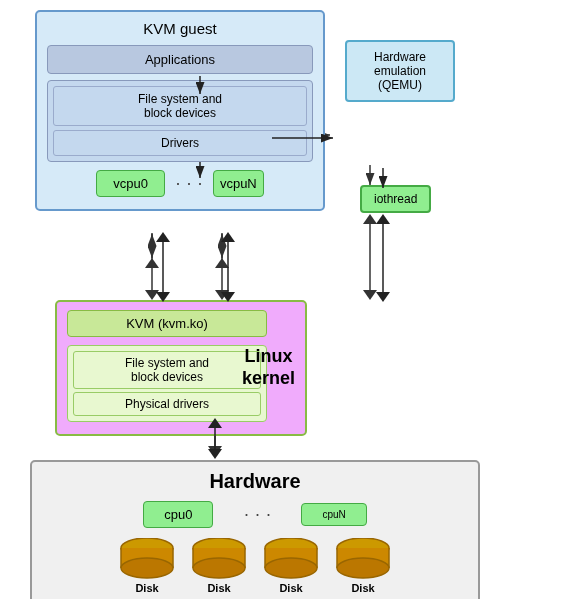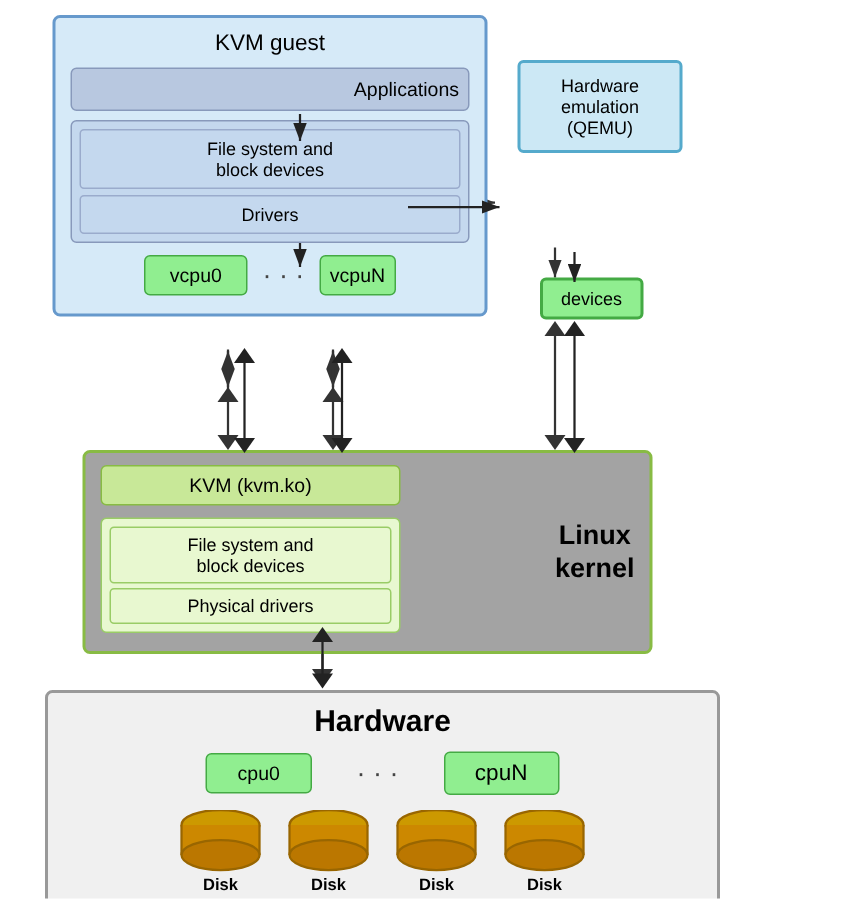--- a/index.html
+++ b/index.html
@@ -84,21 +84,21 @@
   </svg>
 
   <div style="position:absolute; top:10px; left:15px; width:560px;">
 
     <div style="
       position:absolute; left:20px; top:0; width:290px;
       border:2px solid #6699cc; background:#d6eaf8; border-radius:5px;
       padding:8px 10px 12px 10px;">
       <div style="text-align:center; font-size:15px; font-weight:normal; margin-bottom:8px;">KVM guest</div>
 
-      <div style="background:#b8c8e0; border:1.5px solid #8899bb; border-radius:4px; text-align:right; padding:6px; margin-bottom:6px; font-size:13px;">Applications</div>
+      <div style="background:#b8c8e0; border:1.5px solid #8899bb; border-radius:4px; text-align:center; padding:6px; margin-bottom:6px; font-size:13px;">Applications</div>
 
       <div style="border:1.5px solid #8899bb; background:#c4d8ee; border-radius:4px; padding:5px; margin-bottom:8px;">
         <div style="background:#c4d8ee; border:1px solid #9aabcc; border-radius:3px; text-align:center; padding:5px; margin-bottom:4px; font-size:12px;">File system and<br>block devices</div>
         <div style="background:#c4d8ee; border:1px solid #9aabcc; border-radius:3px; text-align:center; padding:5px; font-size:12px;">Drivers</div>
       </div>
 
       <div style="display:flex; justify-content:center; gap:10px; align-items:center;">
         <div style="background:#90ee90; border:1.5px solid #44aa44; border-radius:4px; padding:5px 16px; font-size:13px;">vcpu0</div>
         <div style="font-size:18px; color:#444;">· · ·</div>
         <div style="background:#90ee90; border:1.5px solid #44aa44; border-radius:4px; padding:5px 6px; font-size:13px;">vcpuN</div>
@@ -106,27 +106,27 @@
     </div>
 
     <div style="position:absolute; left:330px; top:30px; width:110px;
         border:2px solid #55aacc; background:#cce8f5; border-radius:4px;
         padding:8px 6px; text-align:center; font-size:12px;">
       Hardware<br>emulation<br>(QEMU)
     </div>
 
     <div style="position:absolute; left:345px; top:175px;
         border:2px solid #44aa44; background:#90ee90; border-radius:4px;
-        padding:5px 12px; text-align:center; font-size:12px;">devices</div>
+        padding:5px 12px; text-align:center; font-size:12px;">iothread</div>
 
   </div>
 
   <div style="position:absolute; top:300px; left:55px; width:380px;">
-    <div style="border:2px solid #88bb44; background:#a3a3a3; border-radius:5px;
-        padding:8px 10px 12px 10px; position:relative; width:380px;">
+    <div style="border:2px solid #88bb44; background:#f0abfc; border-radius:5px;
+        padding:8px 10px 12px 10px; position:relative; width:252px;">
 
       <div style="background:#c8e898; border:1.5px solid #88bb44; border-radius:4px;
           text-align:center; padding:5px; margin-bottom:8px; font-size:13px; width:200px;">KVM (kvm.ko)</div>
 
       <div style="border:1.5px solid #99cc66; background:#e8f8d0; border-radius:4px;
           padding:5px; width:200px;">
         <div style="background:#e8f8d0; border:1px solid #99cc66; border-radius:3px;
             text-align:center; padding:4px; margin-bottom:3px; font-size:12px;">File system and<br>block devices</div>
         <div style="background:#e8f8d0; border:1px solid #99cc66; border-radius:3px;
             text-align:center; padding:4px; font-size:12px;">Physical drivers</div>
@@ -141,21 +141,21 @@
 
   <div style="position:absolute; top:460px; left:30px; width:450px;">
     <div style="border:2px solid #999; background:#f0f0f0; border-radius:5px;
         padding:8px 10px 12px 10px; width:450px;">
 
       <div style="text-align:center; font-size:20px; font-weight:bold; margin-bottom:8px;">Hardware</div>
 
       <div style="display:flex; justify-content:center; gap:30px; align-items:center; margin-bottom:10px;">
         <div style="background:#90ee90; border:1.5px solid #44aa44; border-radius:4px; padding:5px 20px; font-size:13px;">cpu0</div>
         <div style="font-size:18px; color:#444;">· · ·</div>
-        <div style="background:#90ee90; border:1.5px solid #44aa44; border-radius:4px; padding:5px 20px; font-size:15px;">cpuN</div>
+        <div style="background:#90ee90; border:1.5px solid #44aa44; border-radius:4px; padding:5px 20px; font-size:10px;">cpuN</div>
       </div>
 
       <div style="display:flex; justify-content:center; gap:16px; align-items:center;">
 
         <div style="display:flex; flex-direction:column; align-items:center; width:56px;">
           <svg width="56" height="42" viewBox="0 0 56 42" xmlns="http://www.w3.org/2000/svg">
             <ellipse cx="28" cy="10" rx="26" ry="10" fill="#cc9900" stroke="#996600" stroke-width="1.5"></ellipse>
             <rect x="2" y="10" width="52" height="20" fill="#cc8800" stroke="none"></rect>
             <line x1="2" y1="10" x2="2" y2="30" stroke="#996600" stroke-width="1.5"></line>
             <line x1="54" y1="10" x2="54" y2="30" stroke="#996600" stroke-width="1.5"></line>

